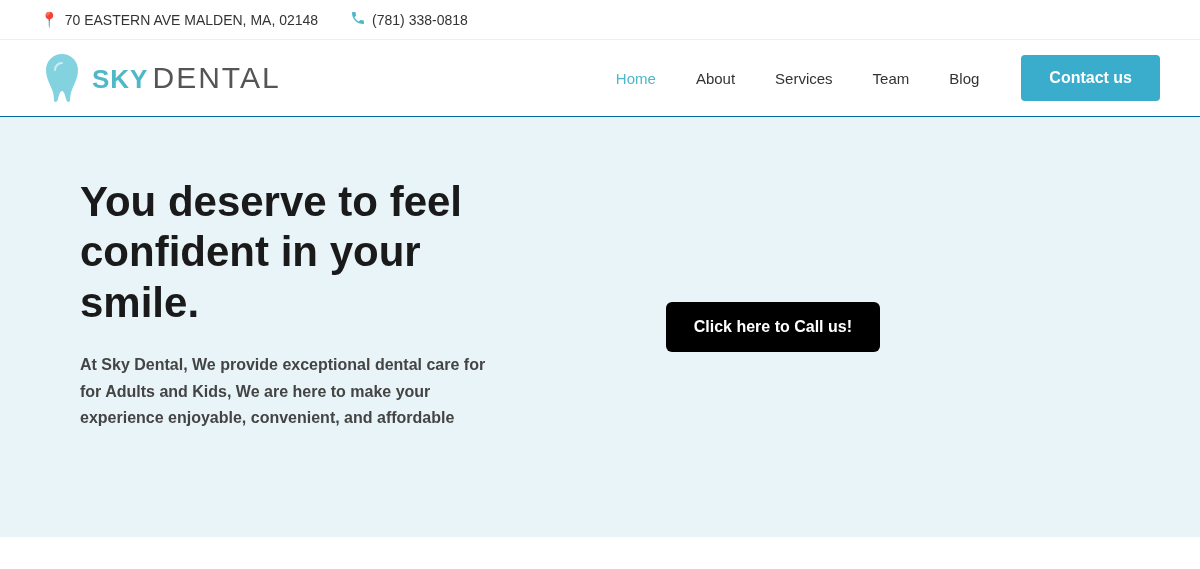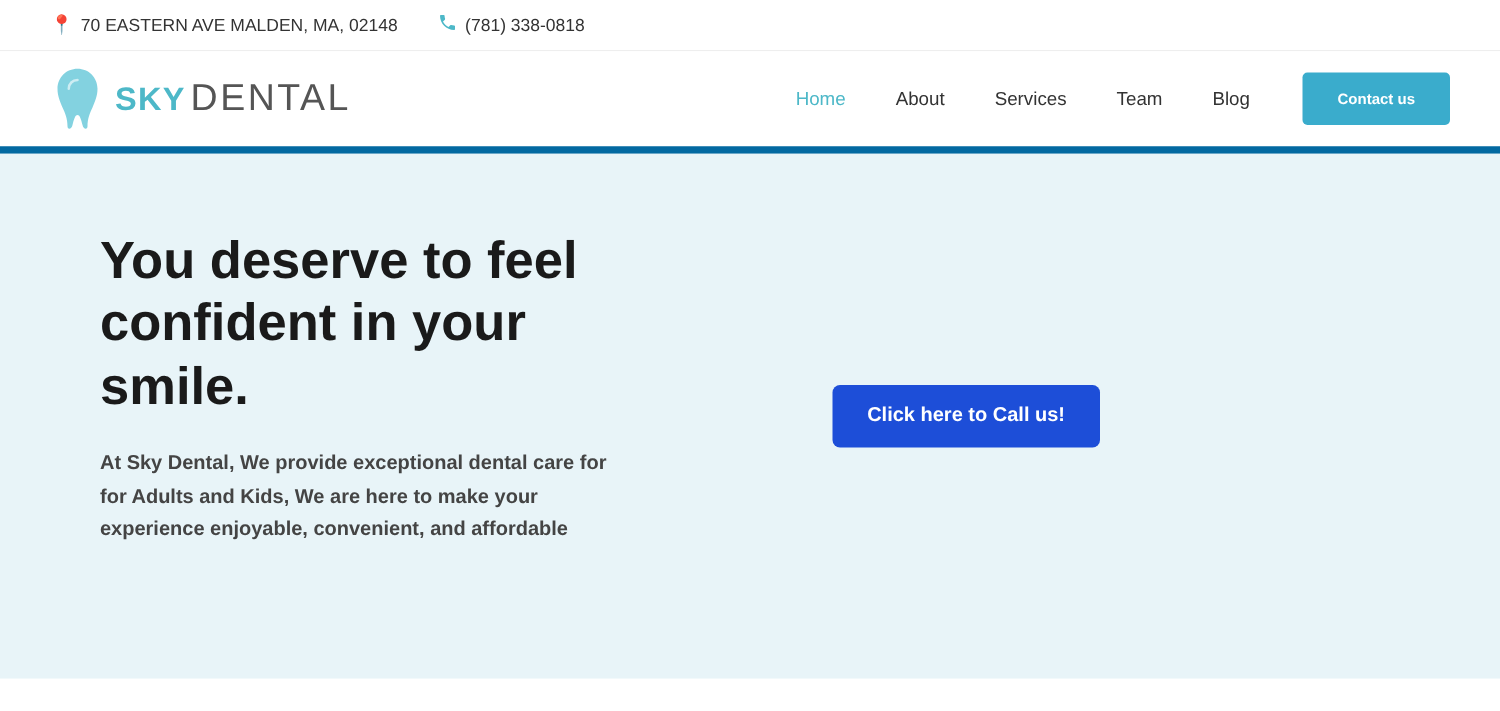--- a/index.html
+++ b/index.html
@@ -25,21 +25,21 @@
       font-size: 15px;
       color: #4db8c8;
     }
 
     
     .header {
       display: flex;
       align-items: center;
       padding: 12px 40px;
       background: #fff;
-      border-bottom: 6px solid #0369a1;
+      border-bottom: 1px solid #0369a1;
     }
     .logo {
       display: flex;
       align-items: center;
       gap: 8px;
       text-decoration: none;
       margin-right: auto;
     }
     .logo-icon {
       width: 44px;
@@ -77,21 +77,21 @@
     .nav-link.active {
       color: #4db8c8;
     }
     .contact-btn {
       margin-left: 24px;
       padding: 14px 28px;
       background: #3aaccc;
       color: #fff;
       border: none;
       border-radius: 4px;
-      font-size: 12px;
+      font-size: 16px;
       font-weight: 600;
       cursor: pointer;
     }
 
     
     .hero {
       background: #e8f4f8;
       min-height: 420px;
       padding: 60px 40px 60px 80px;
       display: flex;
@@ -115,21 +115,21 @@
       font-weight: bold;
     }
     .call-btn-container {
       position: absolute;
       top: 50%;
       right: 320px;
       transform: translateY(-50%);
     }
     .call-btn {
       padding: 16px 28px;
-      background: #1d4ed8;
+      background: #000000;
       color: #fff;
       border: none;
       border-radius: 6px;
       font-size: 16px;
       font-weight: 600;
       cursor: pointer;
     }
   </style>
 </head>
 <body>

